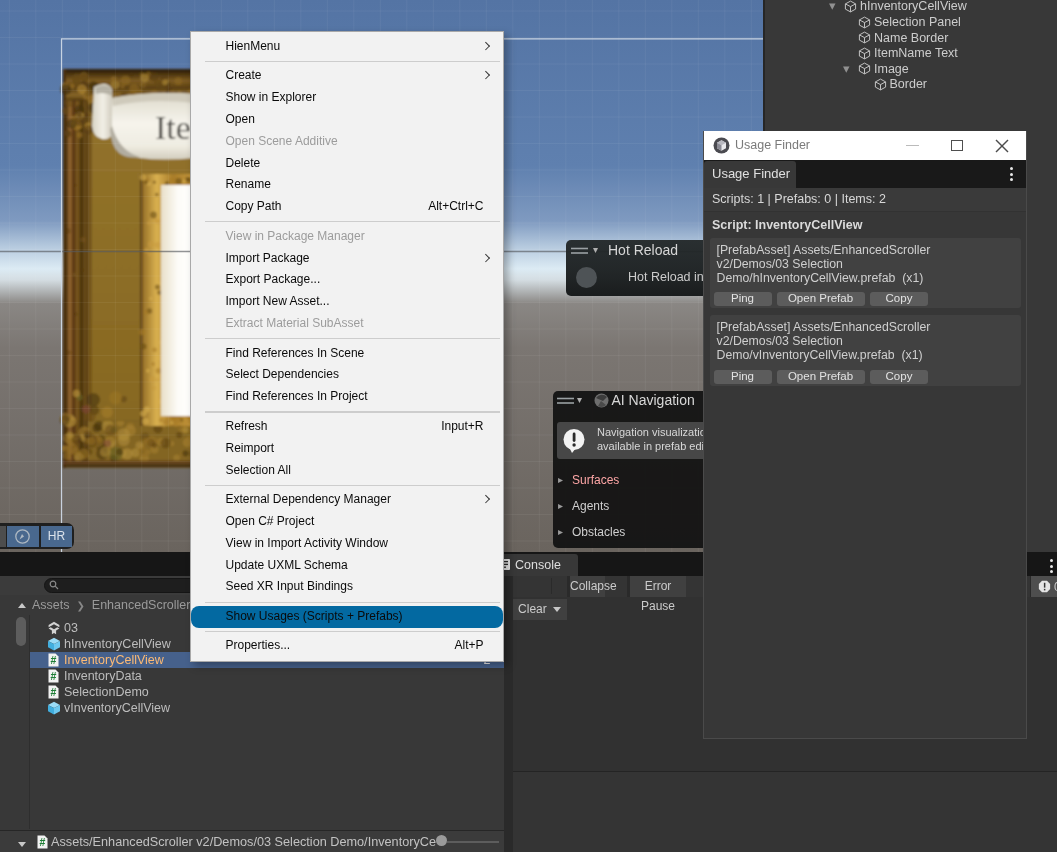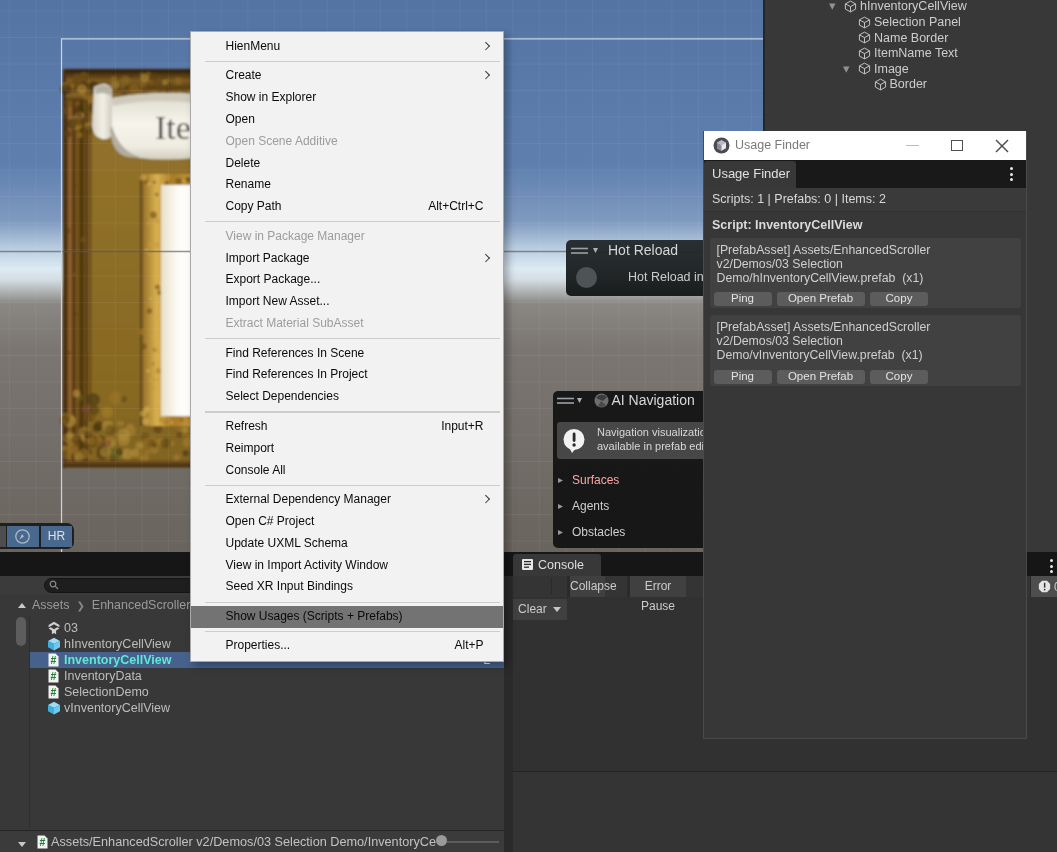--- a/index.html
+++ b/index.html
@@ -7,35 +7,35 @@
 
 
 #hier { position:absolute; left:763px; top:0; width:294px; height:552px; background:#383838; border-left:2px solid #262626; }
 .hrow { position:absolute; left:0; width:100%; height:16px; }
 .hrow .tri { position:absolute; top:0px; color:#919191; font-size:13px; }
 .hrow .hico { position:absolute; top:1.5px; }
 .hrow .hlab { position:absolute; top:1px; font-size:12.5px; color:#cdcdcd; white-space:nowrap; }
 
 
 #tabbar { position:absolute; left:0; top:552px; width:1057px; height:24px; background:#161616; }
-#contab { position:absolute; left:513px; top:553.5px; width:88px; height:22.5px; background:#383838; border-radius:3px 3px 0 0; }
+#contab { position:absolute; left:490px; top:553.5px; width:88px; height:22.5px; background:#383838; border-radius:3px 3px 0 0; }
 #contab .cicon { position:absolute; left:8px; top:4.5px; }
 #contab .clab { position:absolute; left:25px; top:4px; font-size:12.5px; color:#dedede; }
 #vdots { position:absolute; left:1050px; top:559px; width:3px; }
 #vdots div { width:3px; height:3px; border-radius:50%; background:#e8e8e8; margin-bottom:2.5px; }
 
 #proj { position:absolute; left:0; top:576px; width:504px; height:276px; background:#383838; }
 #psearchrow { position:absolute; left:0; top:0; width:504px; height:18.5px; background:#3b3b3b; }
 #psearch { position:absolute; left:44px; top:1.5px; width:460px; height:15px; background:#1e1e1e; border-radius:8px; border:1px solid #151515; }
 #pbread { position:absolute; left:32px; top:22px; font-size:12.5px; color:#9a9a9a; white-space:nowrap; }
 .prow { position:absolute; left:30px; width:473.5px; height:16px; }
 .prow.sel { background:#46618c; }
 .pico { position:absolute; left:17px; top:1px; }
 .plab { position:absolute; left:34px; top:1.5px; font-size:12.5px; color:#bdbdbd; white-space:nowrap; }
-.prow.sel .plab { color:#5eead4;font-weight:bold; }
+.prow.sel .plab { color:#fdba74; }
 .badge2 { position:absolute; right:13px; top:1.5px; font-size:12.5px; color:#e8e8e8; }
 #pstatus { position:absolute; left:0; top:830px; width:504px; height:22px; background:#3b3b3b; border-top:1px solid #262626; }
 #pstatus .pico2 { position:absolute; left:36px; top:4px; }
 #pstatus .ptext { position:absolute; left:51px; top:4px; font-size:12.7px; color:#c2c2c2; white-space:nowrap; width:385px; overflow:hidden; }
 #pslider { position:absolute; left:447px; top:840.5px; width:52px; height:2px; background:#5d5d5d; }
 #psliderdot { position:absolute; left:436px; top:835px; width:11px; height:11px; border-radius:50%; background:#9a9a9a; }
 .scroll-arrow { position:absolute; width:0; height:0; z-index:5; }
 #pthumb { position:absolute; left:16px; top:617px; width:10px; height:29px; background:#5d5d5d; border-radius:5px; }
 #pdivider { position:absolute; left:29px; top:615px; width:1px; height:214px; background:#2e2e2e; }
 
@@ -57,21 +57,21 @@
 #ftab { position:absolute; left:0; top:0.5px; width:92px; height:27.5px; background:#383838; border-radius:3px 3px 0 0; }
 #fstats { position:absolute; left:0; top:57px; width:322px; height:24px; background:#3a3a3a; border-bottom:1px solid #323232; }
 .fbox { position:absolute; left:6px; width:310.5px; background:#414141; border-radius:3px; }
 .fline { position:absolute; left:6.5px; font-size:12.3px; color:#cfcfcf; white-space:nowrap; }
 .fbtn { position:absolute; height:14px; background:#5c5c5c; border-radius:3px; font-size:11.5px; color:#e2e2e2; text-align:center; line-height:13.5px; }
 
 
 #menu { position:absolute; left:189.5px; top:31px; width:314px; height:630.5px; background:#f2f2f2; border:1px solid #a9a9a9; box-shadow:4px 4px 8px rgba(0,0,0,0.3); padding-top:3.6px; }
 .mi { position:relative; height:21.9px; line-height:21.9px; padding-left:35px; font-size:12px; color:#0a0a0a; white-space:nowrap; }
 .mi.dis { color:#9c9c9c; }
-.mi.hi { background:#737373; }
+.mi.hi { background:#0369a1;border-radius:8px; }
 .msc { position:absolute; right:19px; top:0; }
 .mar { position:absolute; right:14px; top:7.5px; width:5.5px; height:5.5px; border-top:1.3px solid #333; border-right:1.3px solid #333; transform:rotate(45deg); }
 .msep { height:1.1px; background:#cdcdcd; margin:3.2px 3px 3.2px 14.5px; }
 </style></head>
 <body>
 <div id="scene" class="abs" style="left:0;top:0;width:763px;height:552px;overflow:hidden">
     <svg width="763" height="552" style="position:absolute;left:0;top:0">
 <defs>
 <linearGradient id="sky" x1="0" y1="0" x2="0" y2="1">
  <stop offset="0" stop-color="#5474a4"></stop>
@@ -752,28 +752,28 @@
     <div class="mi ">Rename</div>
     <div class="mi ">Copy Path<span class="msc">Alt+Ctrl+C</span></div>
     <div class="msep"></div>
     <div class="mi dis">View in Package Manager</div>
     <div class="mi ">Import Package<span class="mar"></span></div>
     <div class="mi ">Export Package...</div>
     <div class="mi ">Import New Asset...</div>
     <div class="mi dis">Extract Material SubAsset</div>
     <div class="msep"></div>
     <div class="mi ">Find References In Scene</div>
+    <div class="mi ">Select Dependencies</div>
     <div class="mi ">Find References In Project</div>
-    <div class="mi ">Select Dependencies</div>
     <div class="msep"></div>
     <div class="mi ">Refresh<span class="msc">Input+R</span></div>
     <div class="mi ">Reimport</div>
-    <div class="mi ">Console All</div>
+    <div class="mi ">Selection All</div>
     <div class="msep"></div>
     <div class="mi ">External Dependency Manager<span class="mar"></span></div>
     <div class="mi ">Open C# Project</div>
+    <div class="mi ">View in Import Activity Window</div>
     <div class="mi ">Update UXML Schema</div>
-    <div class="mi ">View in Import Activity Window</div>
     <div class="mi ">Seed XR Input Bindings</div>
     <div class="msep"></div>
     <div class="mi hi">Show Usages (Scripts + Prefabs)</div>
     <div class="msep"></div>
     <div class="mi ">Properties...<span class="msc">Alt+P</span></div>
   </div>
 </body></html>

